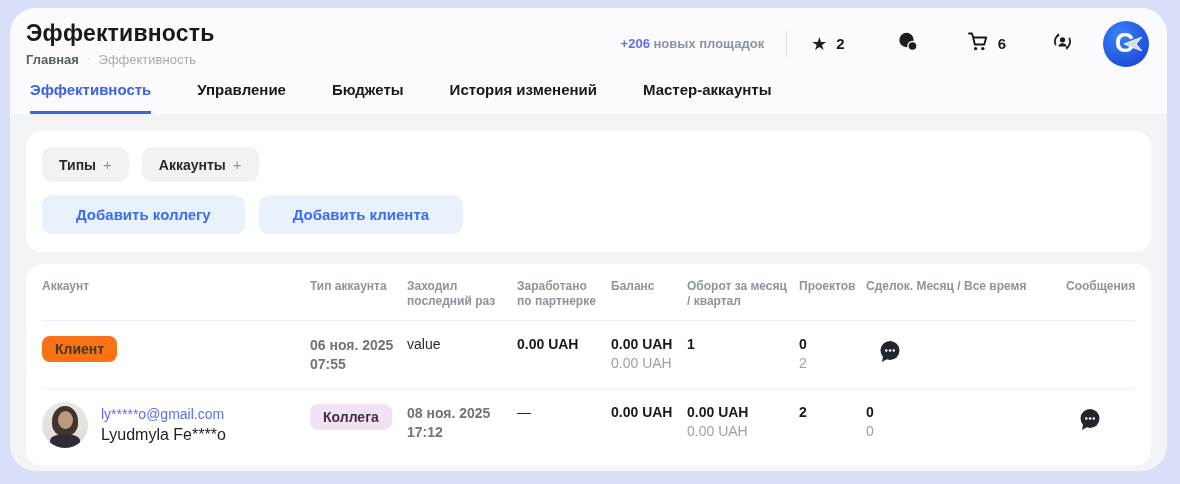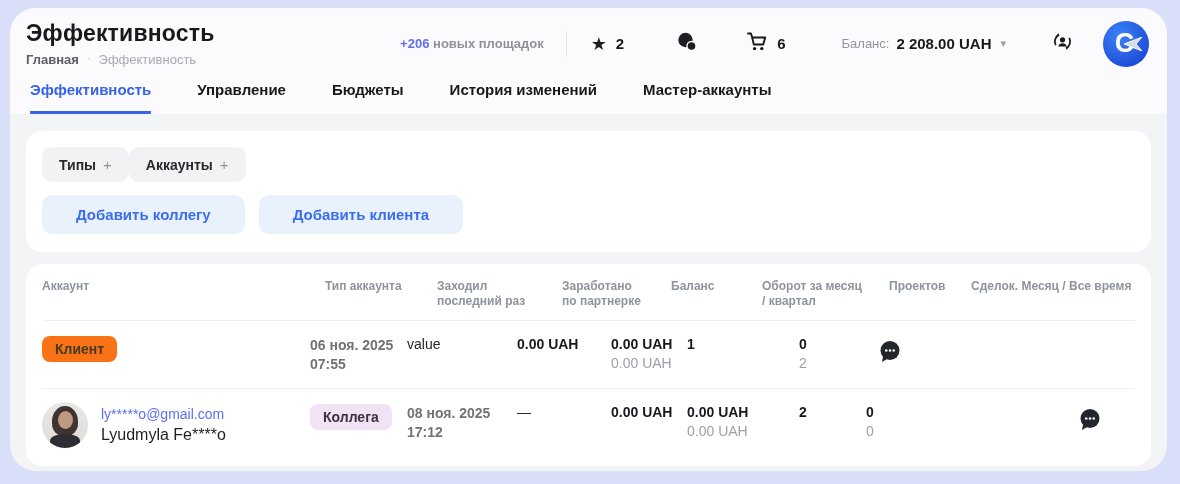--- a/index.html
+++ b/index.html
@@ -51,41 +51,41 @@
 
   
   .tabs { display:flex; gap:46px; margin-top:14px; padding-left:4px; }
   .tab { font-size:15px; font-weight:700; color:#17191d; padding-bottom:13px; cursor:pointer; border-bottom:3px solid transparent; }
   .tab.active { color:#3a63e8; border-bottom-color:#3a63e8; border-radius:1px; }
 
   
   .content { padding:17px 16px 0; display:flex; flex-direction:column; gap:12px; }
   .card { background:#fff; border-radius:16px; }
   .filter-card { padding:16px 16px 18px; }
-  .chip-row { display:flex; }
+  .chip-row { display:flex; gap:13px; }
   .chip {
     background:#f2f2f4; border-radius:10px; padding:9px 17px;
     font-size:14px; font-weight:600; color:#26292e; cursor:pointer;
     display:flex; align-items:center; gap:7px;
   }
   .chip-plus { color:#8f949c; font-weight:400; font-size:15px; }
   .action-row { display:flex; gap:14px; margin-top:13px; }
   .action-btn {
     background:#e9f1fd; border:none; border-radius:10px; padding:11px 34px;
     font-family:inherit; font-size:15px; font-weight:600; color:#3a6ef0; cursor:pointer;
   }
 
   
   .table-card { padding:0 16px 4px; }
   .thead, .trow {
     display:grid;
     grid-template-columns:268px 97px 110px 94px 76px 112px 67px 200px 1fr;
     align-items:start;
   }
-  .thead { padding:15px 0 11px; border-bottom:1px solid #efeff2;gap:15px; }
+  .thead { padding:15px 0 11px; border-bottom:1px solid #efeff2; }
   .th { font-size:12px; font-weight:700; color:#8e949d; line-height:15px; padding-right:10px; }
   .trow { padding:13px 0 14px; border-bottom:1px solid #f1f1f4; }
   .trow:last-child { border-bottom:none; }
 
   .account-cell { display:flex; align-items:center; gap:13px; }
   .avatar { width:46px; height:46px; border-radius:50%; overflow:hidden; position:relative; flex:0 0 auto; }
   .avatar .head { position:absolute; border-radius:50%; }
   .avatar .body { position:absolute; border-radius:46% 46% 0 0; }
   .avatar-1 { background:linear-gradient(180deg,#aab3ba,#cfd2d4 55%,#dcd9d4); }
   .avatar-1 .head { width:18px; height:20px; left:14px; top:7px; background:#a9886e; }
@@ -154,25 +154,20 @@
           <span>
             <svg width="22" height="21" viewBox="0 0 22 21" fill="none">
               <path d="M2 2.5h3l1.2 4M6.2 6.5h13l-2 7H7.8l-1.6-7z" stroke="#17191d" stroke-width="1.9" stroke-linejoin="round" stroke-linecap="round"></path>
               <circle cx="8.6" cy="17.6" r="1.7" fill="#17191d"></circle>
               <circle cx="15.8" cy="17.6" r="1.7" fill="#17191d"></circle>
             </svg>
           </span>
           <span class="cnt">6</span>
         </div>
 
-        <div class="balance">
-          <span class="balance-label">Баланс:</span>
-          <span class="balance-value">2 208.00 UAH</span>
-          <span class="chev">▾</span>
-        </div>
 
         <div class="sync-btn">
           <span>
             <svg width="25" height="25" viewBox="0 0 25 25" fill="none">
               <circle cx="12.5" cy="10.8" r="2.6" fill="#17191d"></circle>
               <path d="M8.2 17.5c.7-2.1 2.3-3.2 4.3-3.2s3.6 1.1 4.3 3.2" fill="#17191d"></path>
               <path d="M5.5 15.5a7.4 7.4 0 0 1 3-9.4" stroke="#17191d" stroke-width="1.8" stroke-linecap="round"></path>
               <path d="M19.5 9.5a7.4 7.4 0 0 1-3 9.4" stroke="#17191d" stroke-width="1.8" stroke-linecap="round"></path>
               <path d="M8.5 3.9l.3 2.7-2.6.4z" fill="#17191d"></path>
               <path d="M16.5 21.1l-.3-2.7 2.6-.4z" fill="#17191d"></path>

